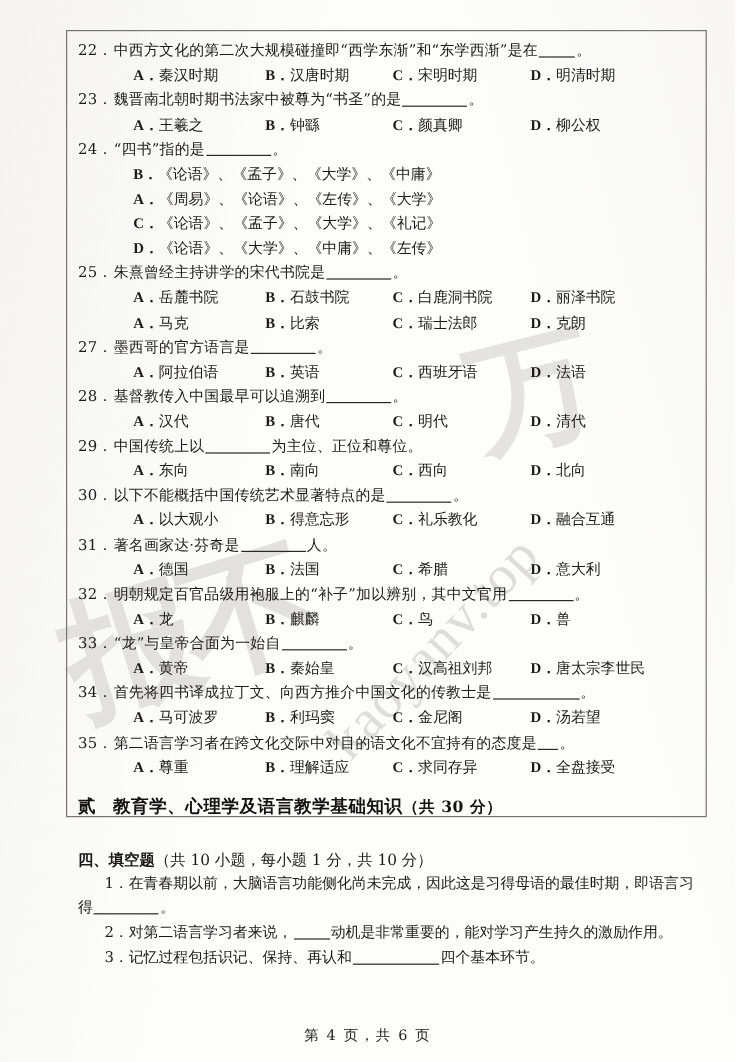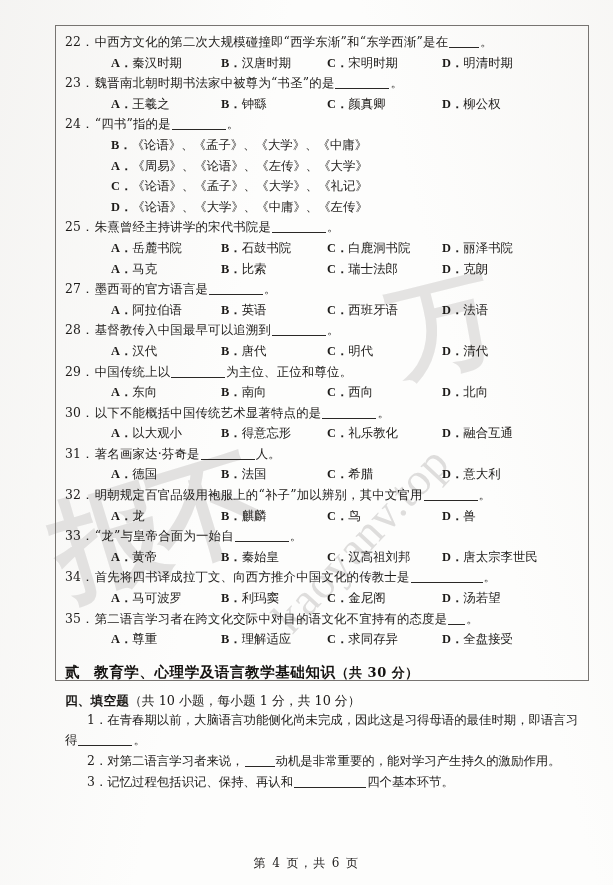--- a/index.html
+++ b/index.html
@@ -118,21 +118,21 @@
     font-size: 14.6px;
     font-weight: 700;
     color: #151311;
     letter-spacing: 0.5px;
     white-space: nowrap;
   }
   .part-head .cn-num { margin-right: 14px; }
   .part-head .paren { font-size: 13px; }
 
   .sec-head {
-    margin-top: 11px;
+    margin-top: 27px;
     font-size: 12.8px;
     color: #1b1917;
     white-space: nowrap;
   }
   .sec-head b { font-weight: 700; }
   .sec-head .paren { font-weight: 400; }
 
   .fill {
     font-size: 12.4px;
     line-height: 20.6px;

